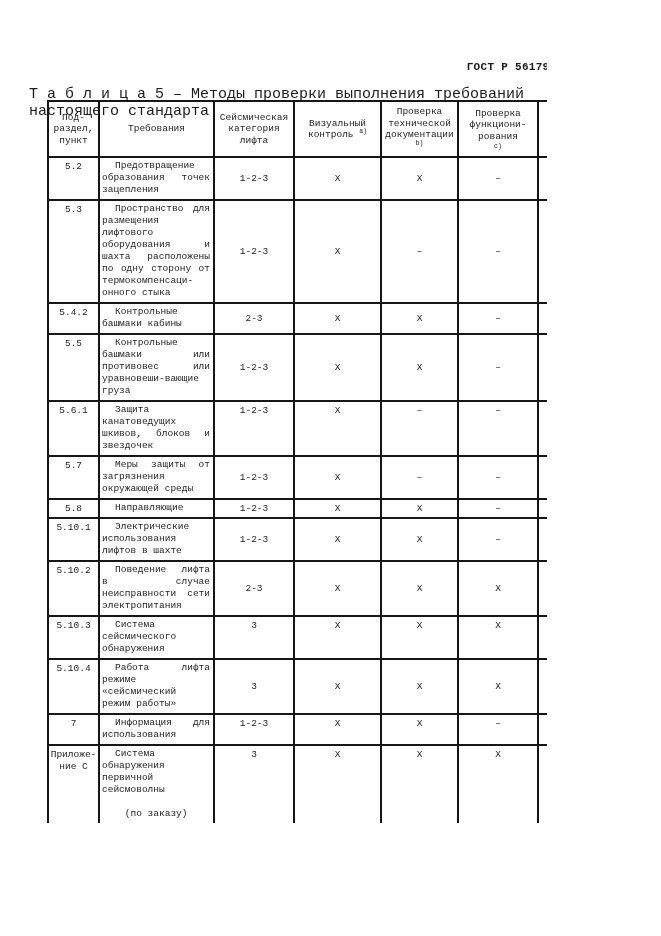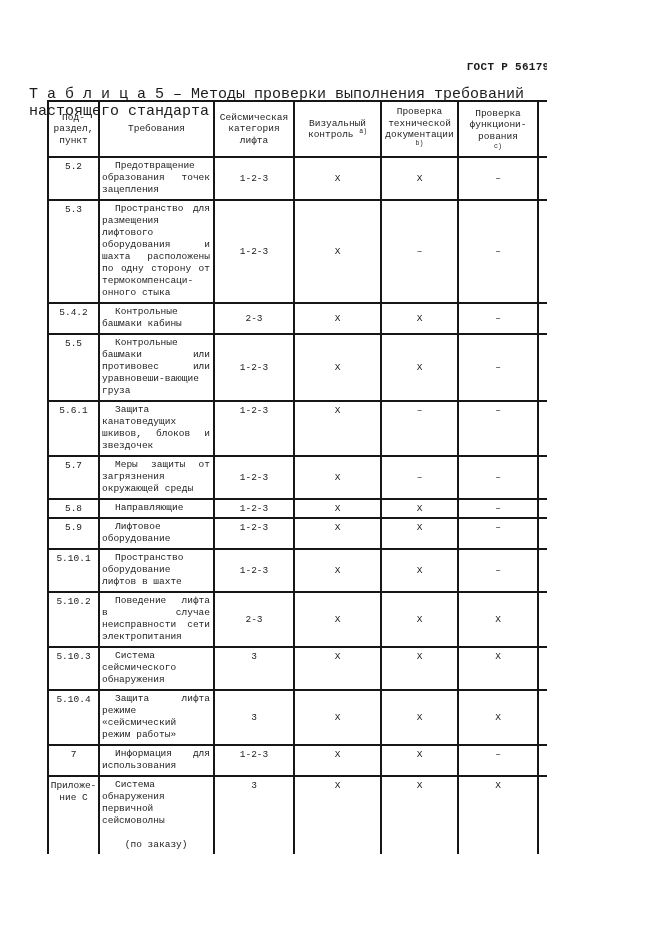--- a/index.html
+++ b/index.html
@@ -187,32 +187,23 @@
         </tr>
         <tr class="v-top">
           <td class="c-clause">5.8</td>
           <td class="c-requirement">Направляющие</td>
           <td class="c-category">1-2-3</td>
           <td class="c-visual">X</td>
           <td class="c-docs">X</td>
           <td class="c-func">–</td>
           <td class="c-meas">X</td>
         </tr>
-        <tr class="v-top">
-          <td class="c-clause">5.9</td>
-          <td class="c-requirement">Лифтовое оборудование</td>
-          <td class="c-category">1-2-3</td>
-          <td class="c-visual">X</td>
-          <td class="c-docs">X</td>
-          <td class="c-func">–</td>
-          <td class="c-meas">–</td>
-        </tr>
         <tr>
           <td class="c-clause">5.10.1</td>
-          <td class="c-requirement">Пространство оборудование лифтов в шахте</td>
+          <td class="c-requirement">Электрические использования лифтов в шахте</td>
           <td class="c-category">1-2-3</td>
           <td class="c-visual">X</td>
           <td class="c-docs">X</td>
           <td class="c-func">–</td>
           <td class="c-meas">–</td>
         </tr>
         <tr>
           <td class="c-clause">5.10.2</td>
           <td class="c-requirement">Поведение лифта в случае неисправности сети электропитания</td>
           <td class="c-category">2-3</td>
@@ -225,21 +216,21 @@
           <td class="c-clause">5.10.3</td>
           <td class="c-requirement">Система сейсмического обнаружения</td>
           <td class="c-category">3</td>
           <td class="c-visual">X</td>
           <td class="c-docs">X</td>
           <td class="c-func">X</td>
           <td class="c-meas">–</td>
         </tr>
         <tr>
           <td class="c-clause">5.10.4</td>
-          <td class="c-requirement">Защита лифта режиме «сейсмический режим работы»</td>
+          <td class="c-requirement">Работа лифта режиме «сейсмический режим работы»</td>
           <td class="c-category">3</td>
           <td class="c-visual">X</td>
           <td class="c-docs">X</td>
           <td class="c-func">X</td>
           <td class="c-meas">–</td>
         </tr>
         <tr class="v-top">
           <td class="c-clause">7</td>
           <td class="c-requirement">Информация для использования</td>
           <td class="c-category">1-2-3</td>

